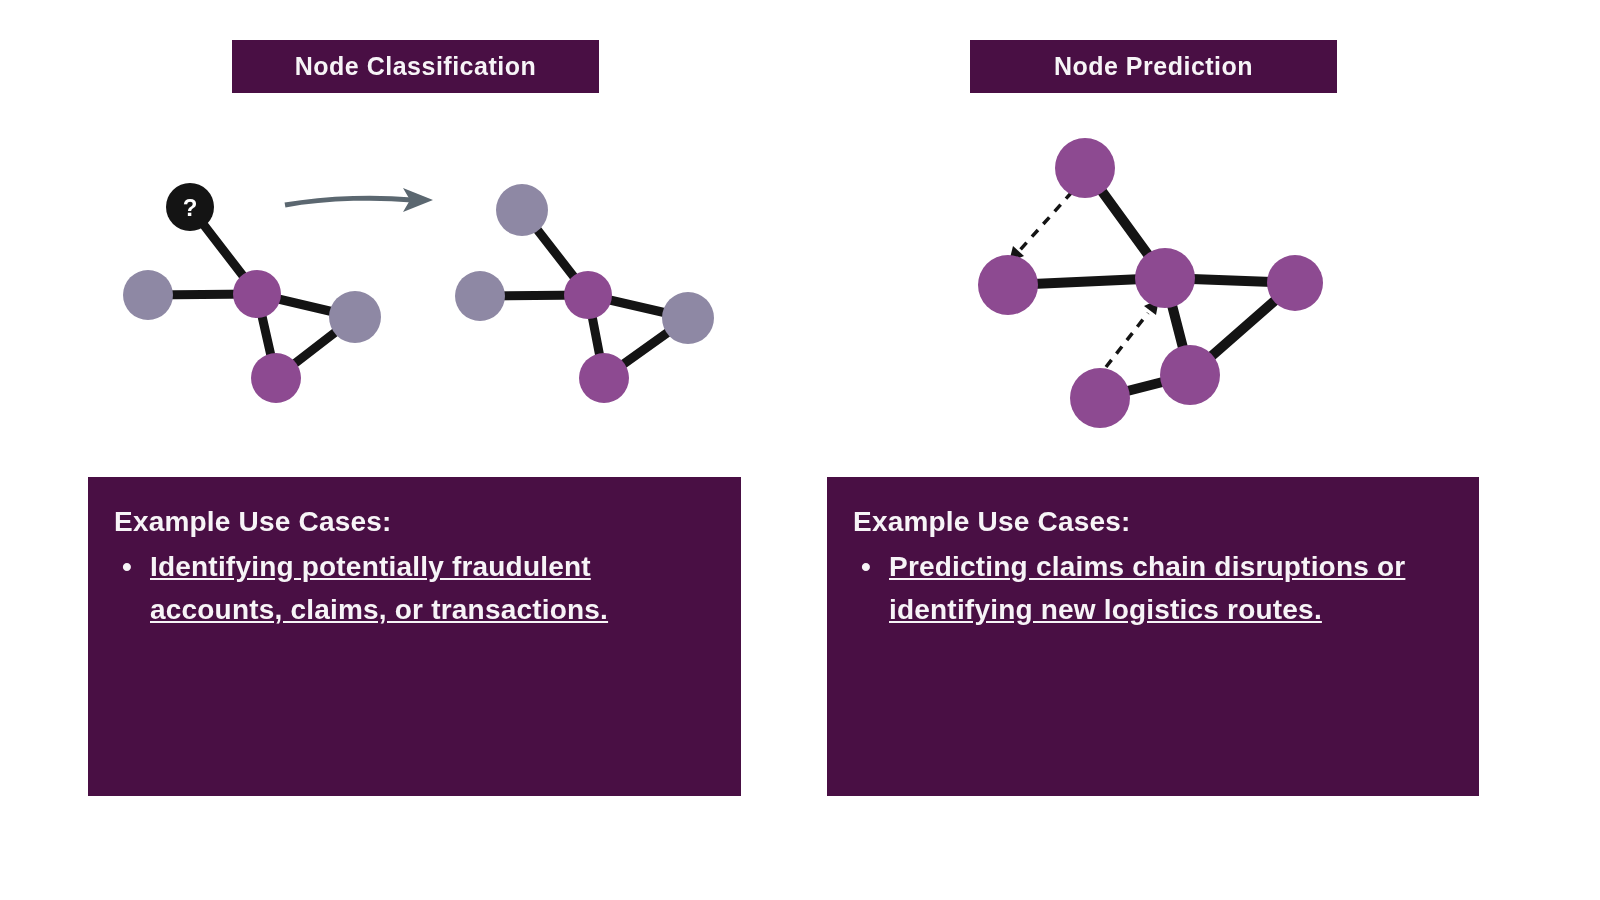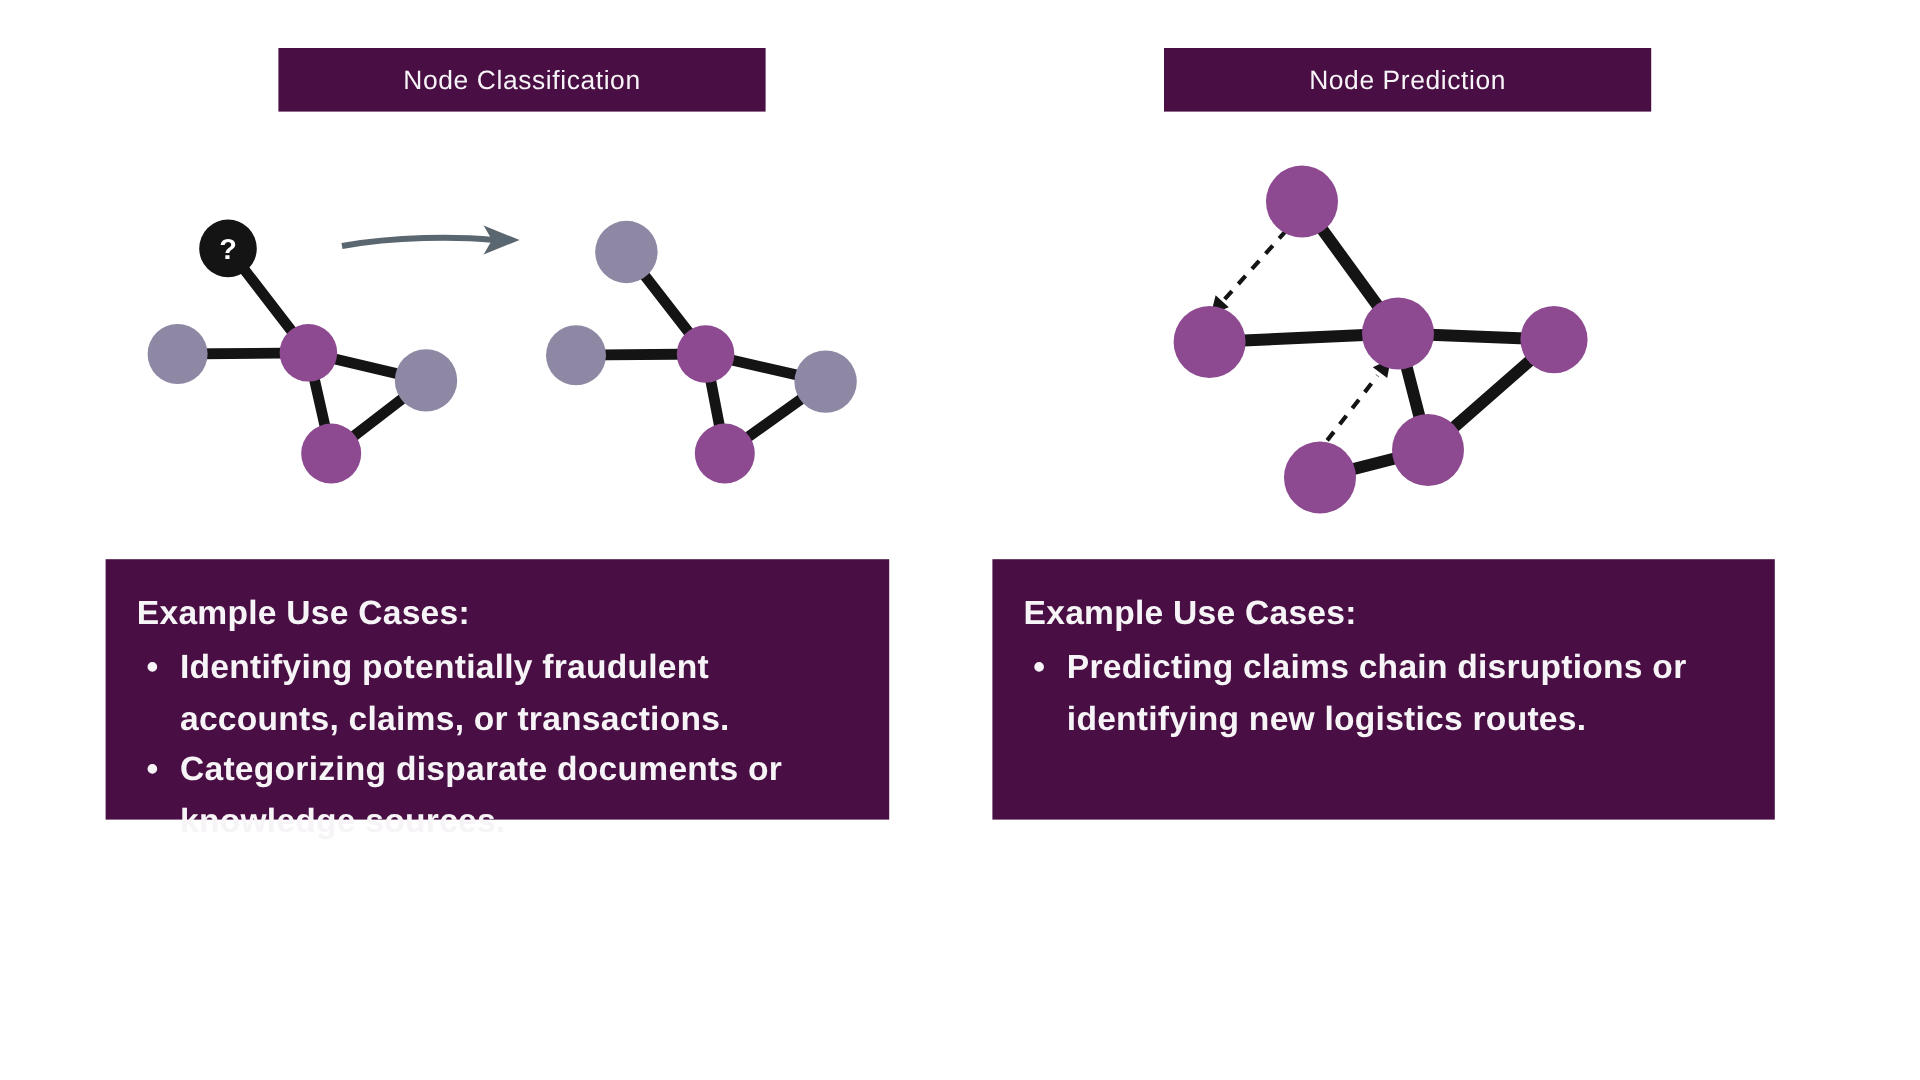--- a/index.html
+++ b/index.html
@@ -2,37 +2,37 @@
 <html style="--c-panel: #490f44; --c-node-purple: #8d4a91; --c-node-gray: #8e88a4; --c-node-black: #141414; --c-edge: #141414; --c-arrow: #5b6770; --c-text-light: #f7f4f7;"><head>
 <meta charset="utf-8">
 <style>
   html,body{margin:0;padding:0;background:#ffffff;}
   .canvas{
     position:relative;width:1600px;height:900px;background:#ffffff;overflow:hidden;
     font-family:"Liberation Sans", sans-serif;
   }
   .diagram-svg{position:absolute;left:0;top:0;}
   .panel-title{
-    position:absolute;top:40px;height:53px;width:406px;
+    position:absolute;top:40px;height:53px;width:367px;
     background:var(--c-panel,#490f44);color:var(--c-text-light,#f7f4f7);
     display:flex;align-items:center;justify-content:center;
-    font-size:22px;font-weight:400;letter-spacing:.5px;
+    font-size:25px;font-weight:700;letter-spacing:.5px;
   }
   .panel-title.left{left:232px;}
   .panel-title.right{left:970px;}
   .usecase-box{
-    position:absolute;top:466px;height:217px;box-sizing:border-box;
+    position:absolute;top:477px;height:319px;box-sizing:border-box;
     background:var(--c-panel,#490f44);color:var(--c-text-light,#f7f4f7);
     padding:24px 26px 20px 26px;
     font-size:28px;font-weight:700;line-height:1.53;letter-spacing:.2px;
   }
   .usecase-box.left{left:88px;width:653px;}
   .usecase-box.right{left:827px;width:652px;}
   .usecase-heading{font-weight:700;}
-  .usecase-list{list-style:none;margin:2px 0 14px 0;padding:0;}
+  .usecase-list{list-style:none;margin:2px 0 14px 0;padding:0;text-decoration:underline;}
   .usecase-list li{position:relative;padding-left:36px;}
   .usecase-list li::before{
     content:"\2022";position:absolute;left:8px;top:0;
   }
   
   .n-purple{fill:var(--c-node-purple,#8d4a91);}
   .n-gray{fill:var(--c-node-gray,#8e88a4);}
   .n-black{fill:var(--c-node-black,#141414);}
   .g-edge{stroke:var(--c-edge,#141414);stroke-linecap:round;}
   .g-dashed{stroke:var(--c-edge,#141414);stroke-linecap:butt;}
@@ -102,21 +102,20 @@
     </g>
   </svg>
 
   <div class="panel-title left">Node Classification</div>
   <div class="panel-title right">Node Prediction</div>
 
   <div class="usecase-box left">
     <div class="usecase-heading">Example Use Cases:</div>
     <ul class="usecase-list">
       <li>Identifying potentially fraudulent accounts, claims, or transactions.</li>
-      <li>Categorizing disparate documents or knowledge sources.</li>
     </ul>
   </div>
 
   <div class="usecase-box right">
     <div class="usecase-heading">Example Use Cases:</div>
     <ul class="usecase-list">
       <li>Predicting claims chain disruptions or identifying new logistics routes.</li>
     </ul>
   </div>
 

